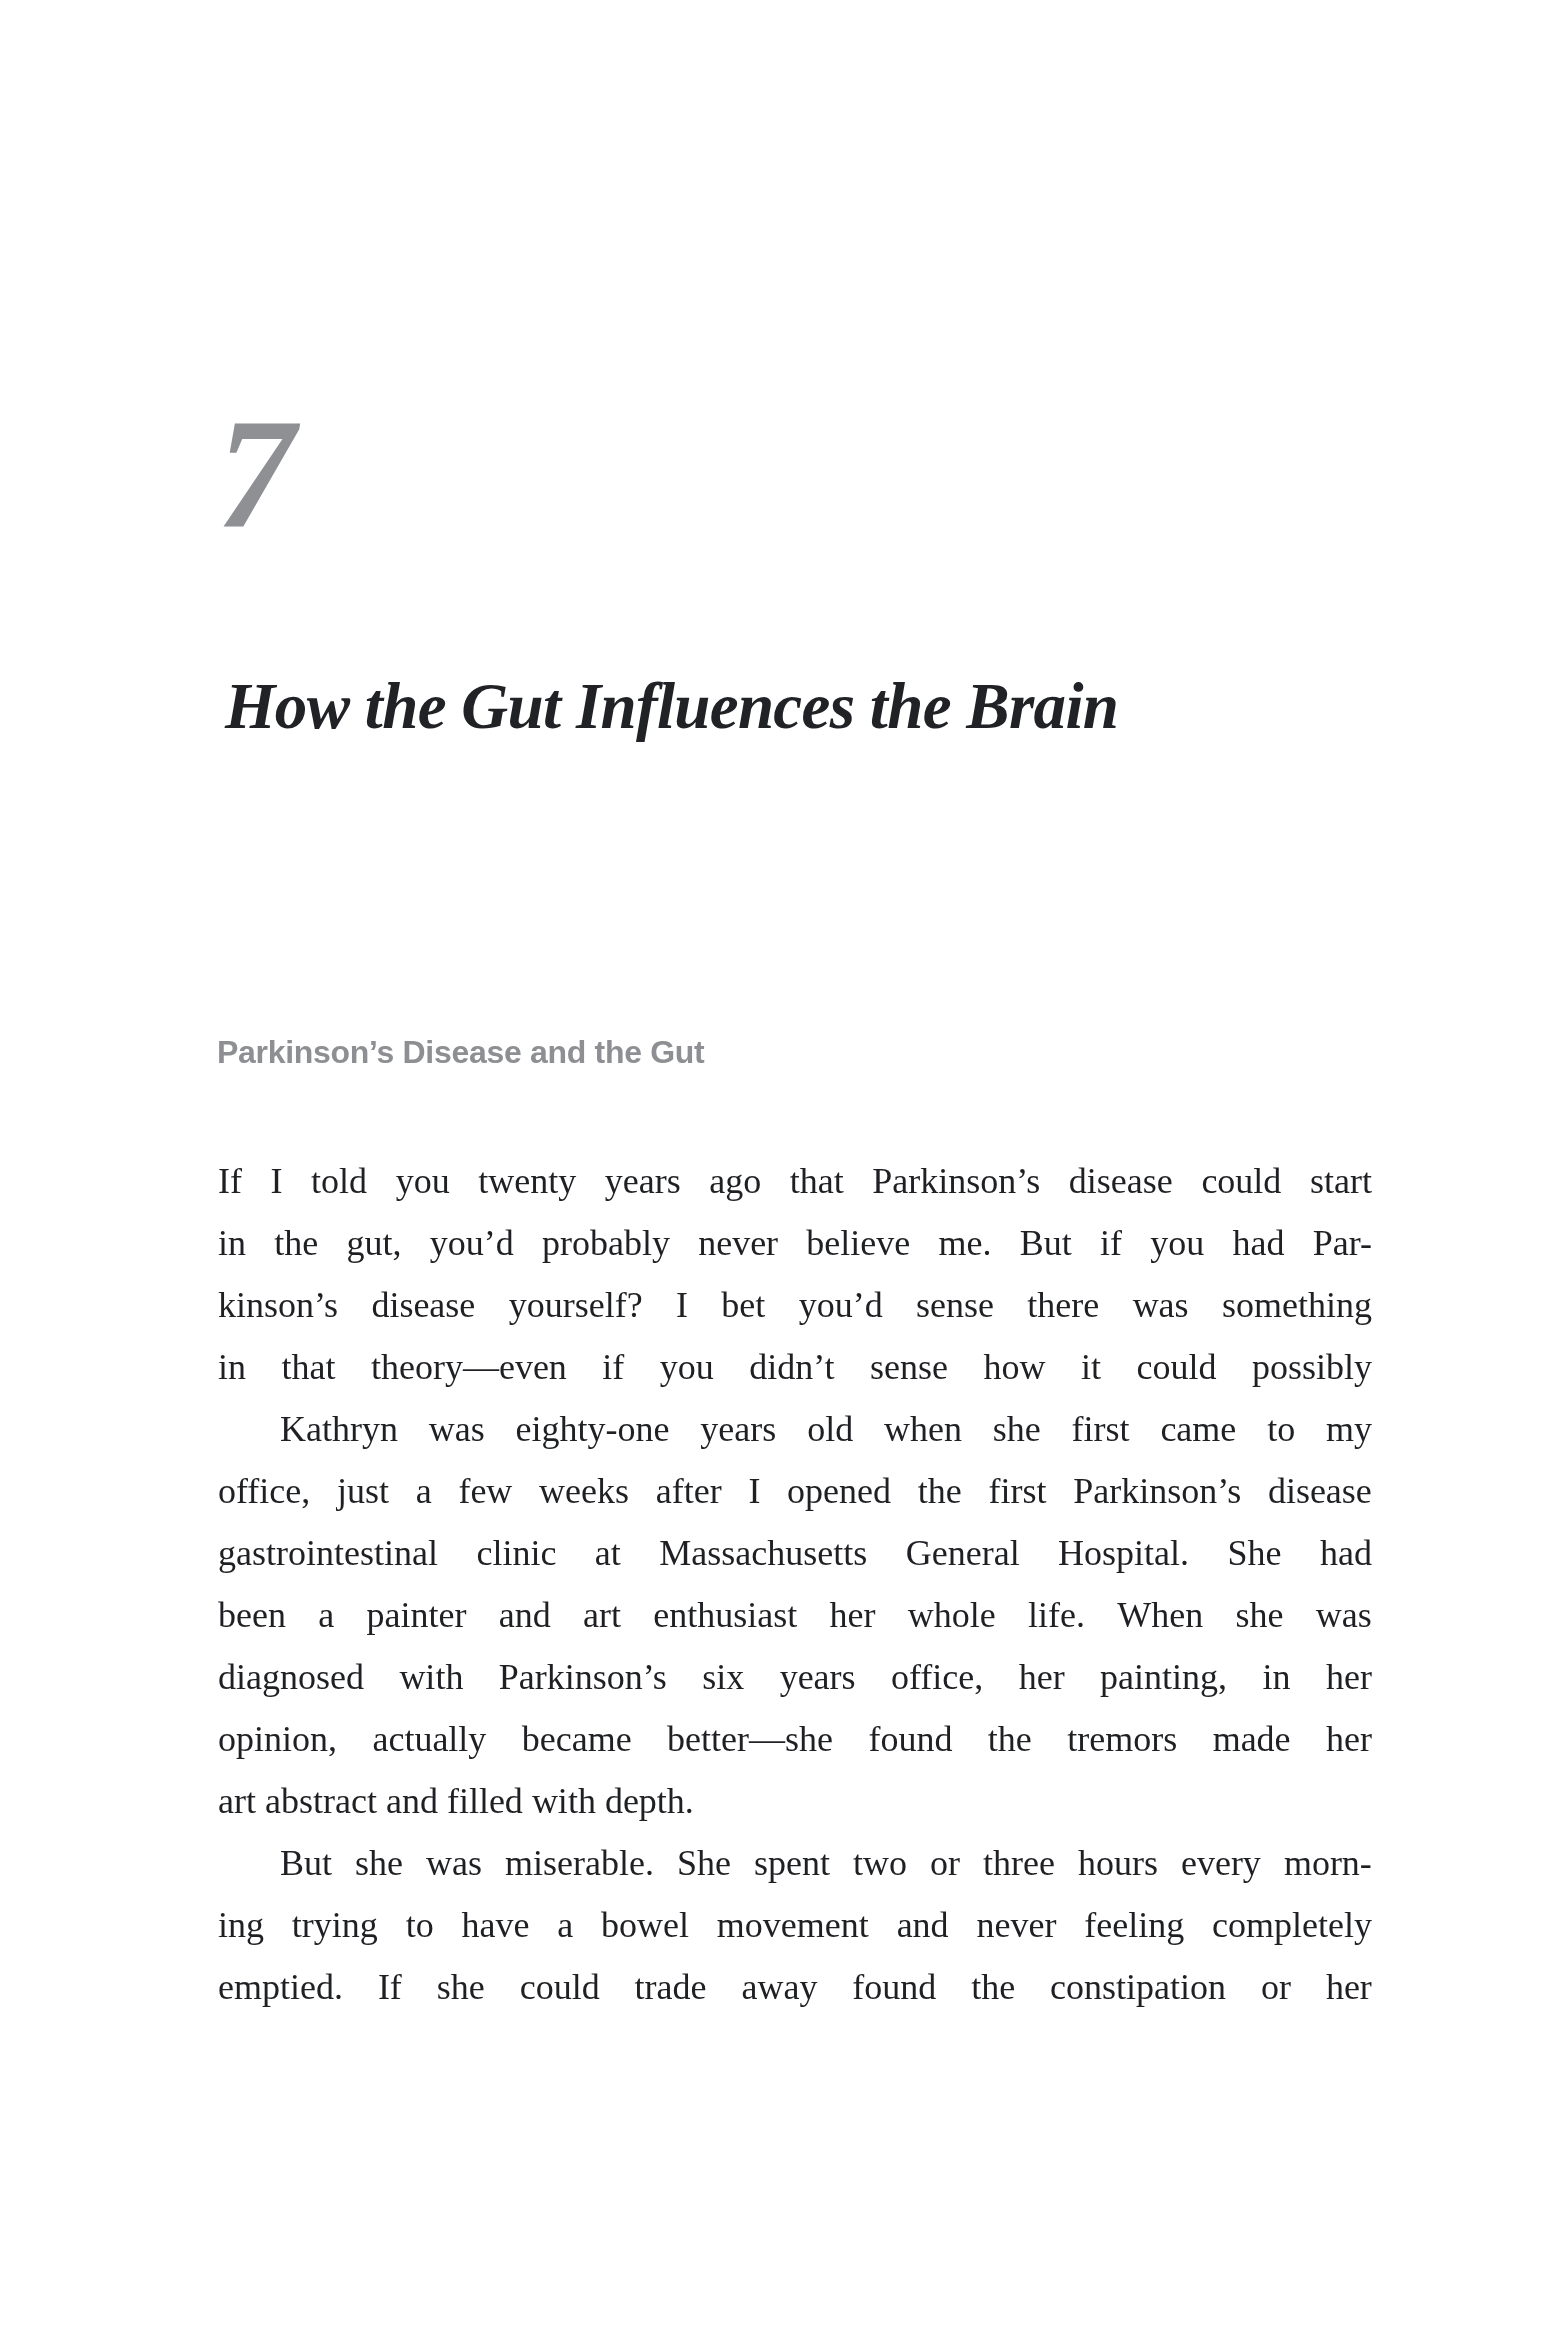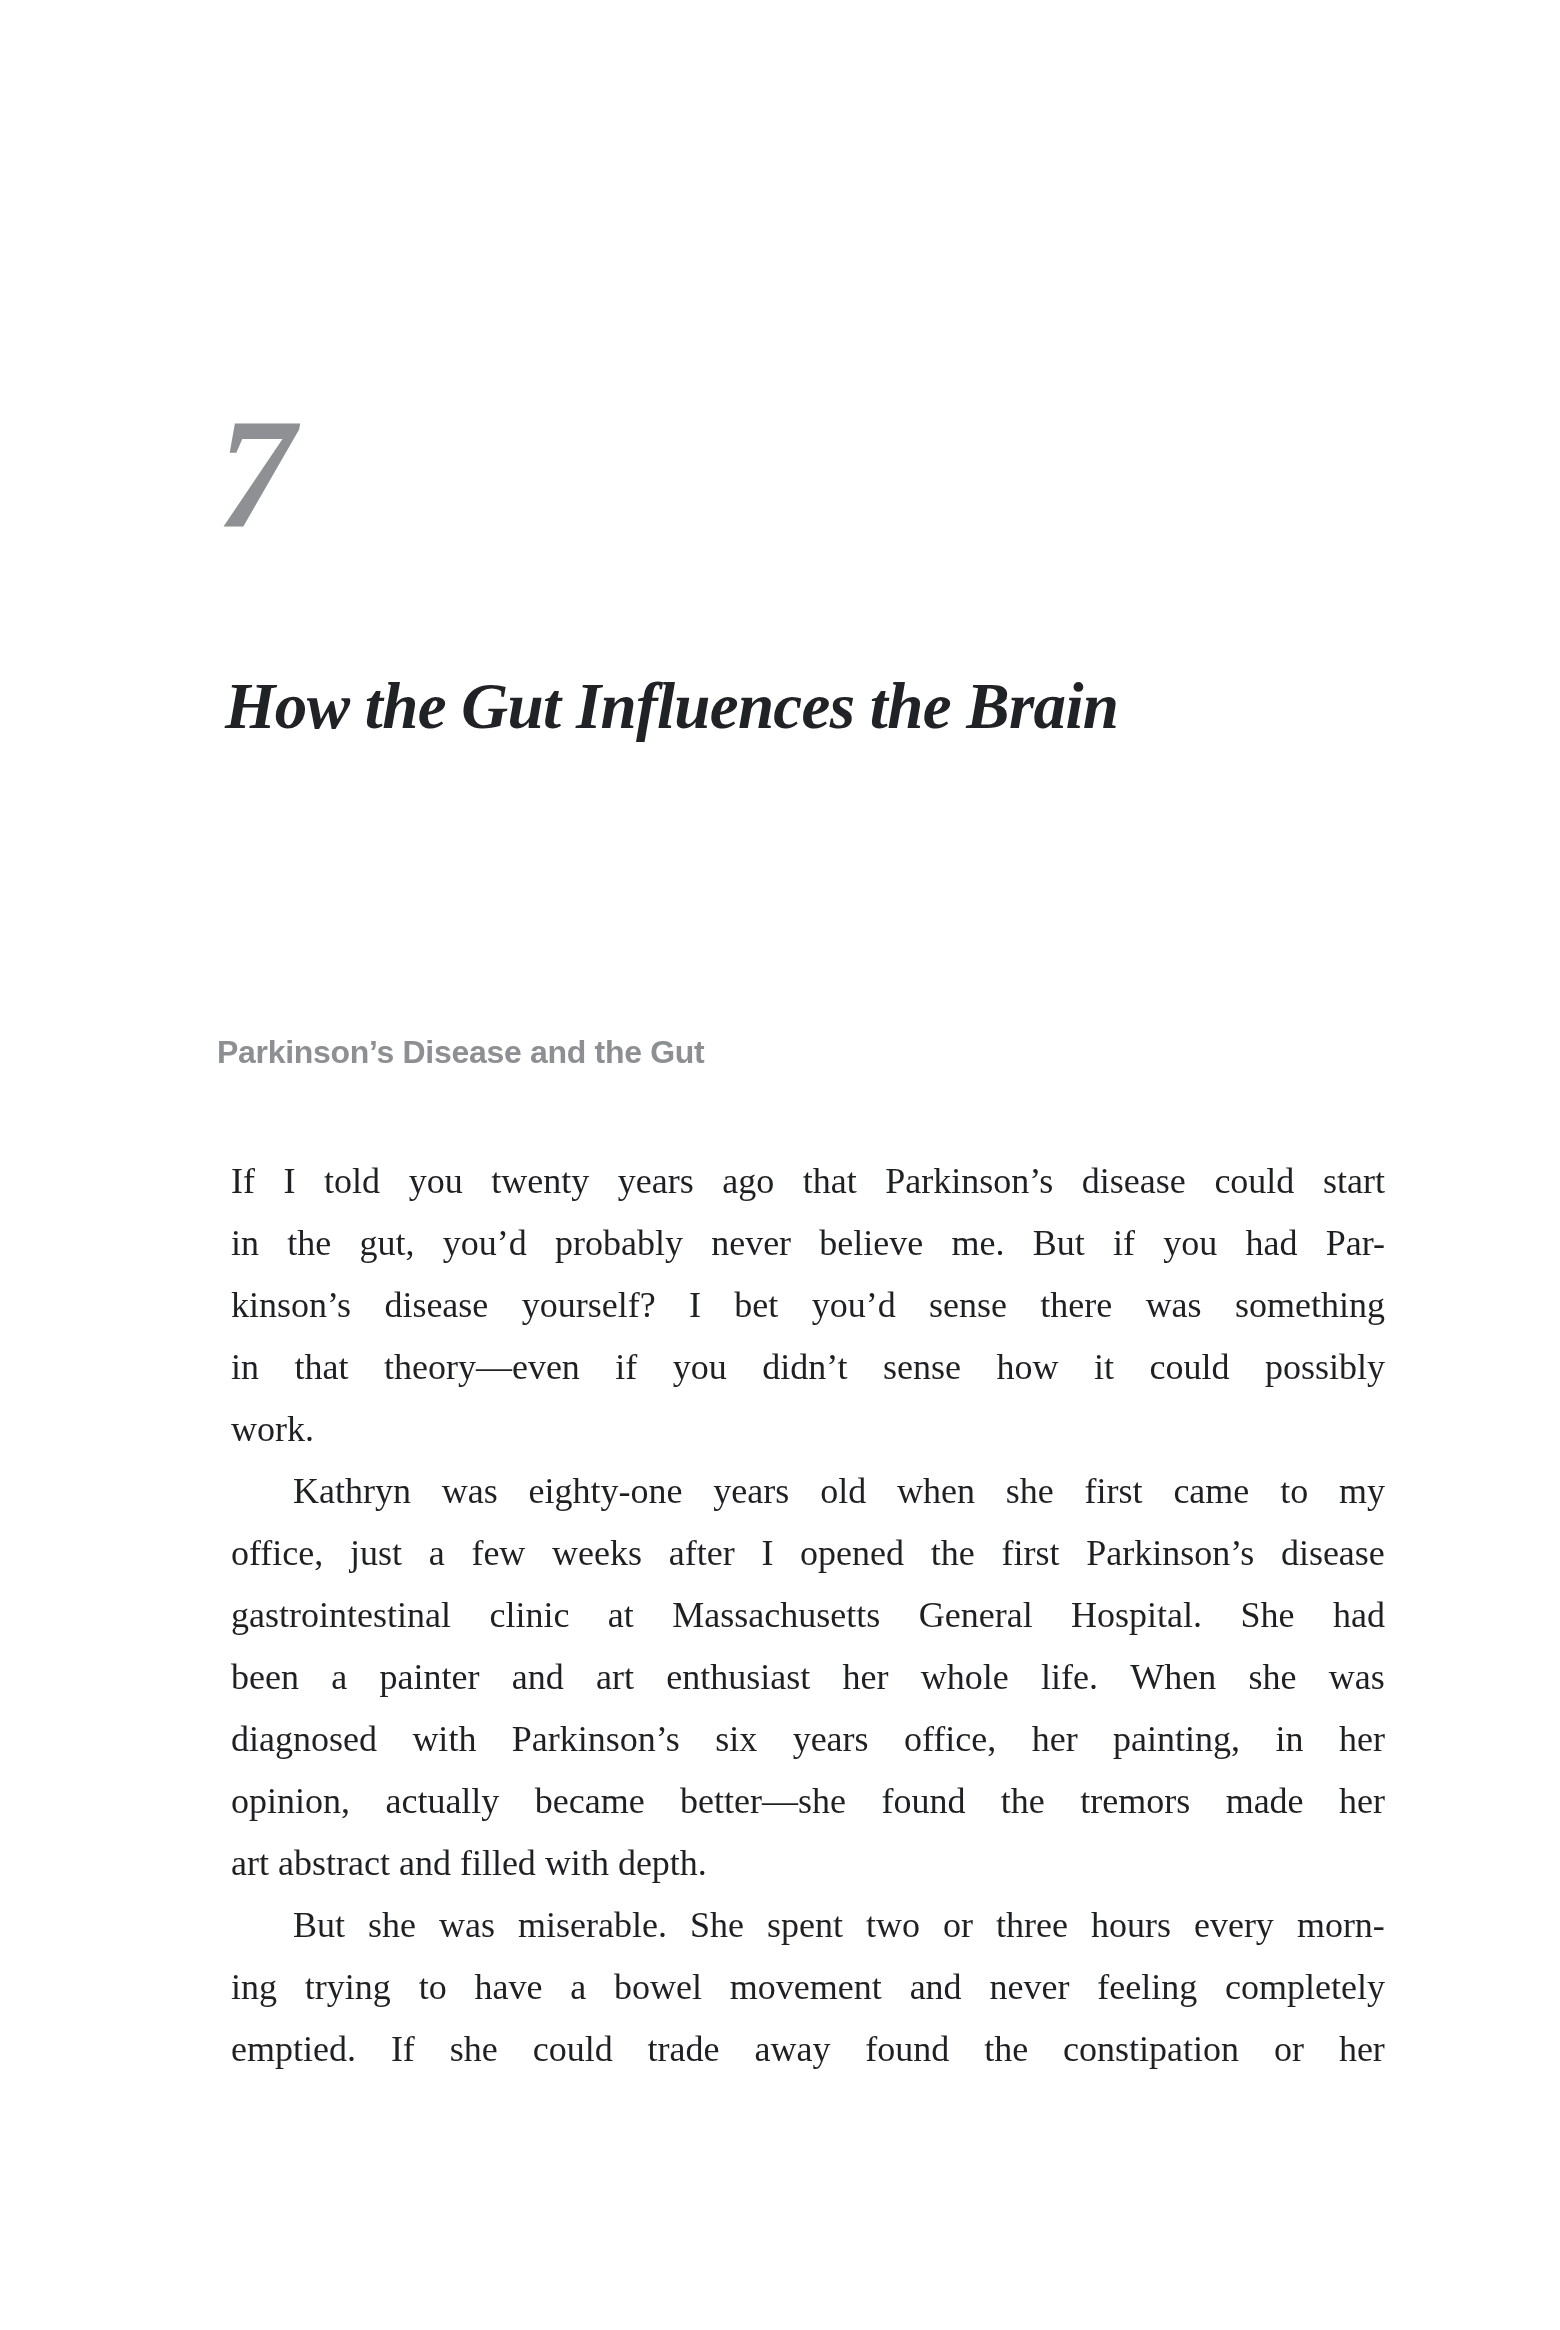--- a/index.html
+++ b/index.html
@@ -48,21 +48,20 @@
     white-space:nowrap;
   }
   .body-text{
     position:absolute;
     left:218px;
     top:1150px;
     width:1154px;
     font-family:"Liberation Serif", serif;
     font-size:36px;
     color:#1f2023;
-    margin-left:13px;
   }
   .line{
     height:62px;
     display:flex;
     align-items:center;
     column-gap:9px;
     overflow:hidden;
   }
   .line.fill{justify-content:space-between;}
   .line.start{justify-content:flex-start;}
@@ -127,23 +126,20 @@
         <span>theory—even</span>
         <span>if</span>
         <span>you</span>
         <span>didn’t</span>
         <span>sense</span>
         <span>how</span>
         <span>it</span>
         <span>could</span>
         <span>possibly</span>
       </div>
-      <div class="line start">
-        <span>work.</span>
-      </div>
       <div class="line fill indent">
         <span>Kathryn</span>
         <span>was</span>
         <span>eighty-one</span>
         <span>years</span>
         <span>old</span>
         <span>when</span>
         <span>she</span>
         <span>first</span>
         <span>came</span>

